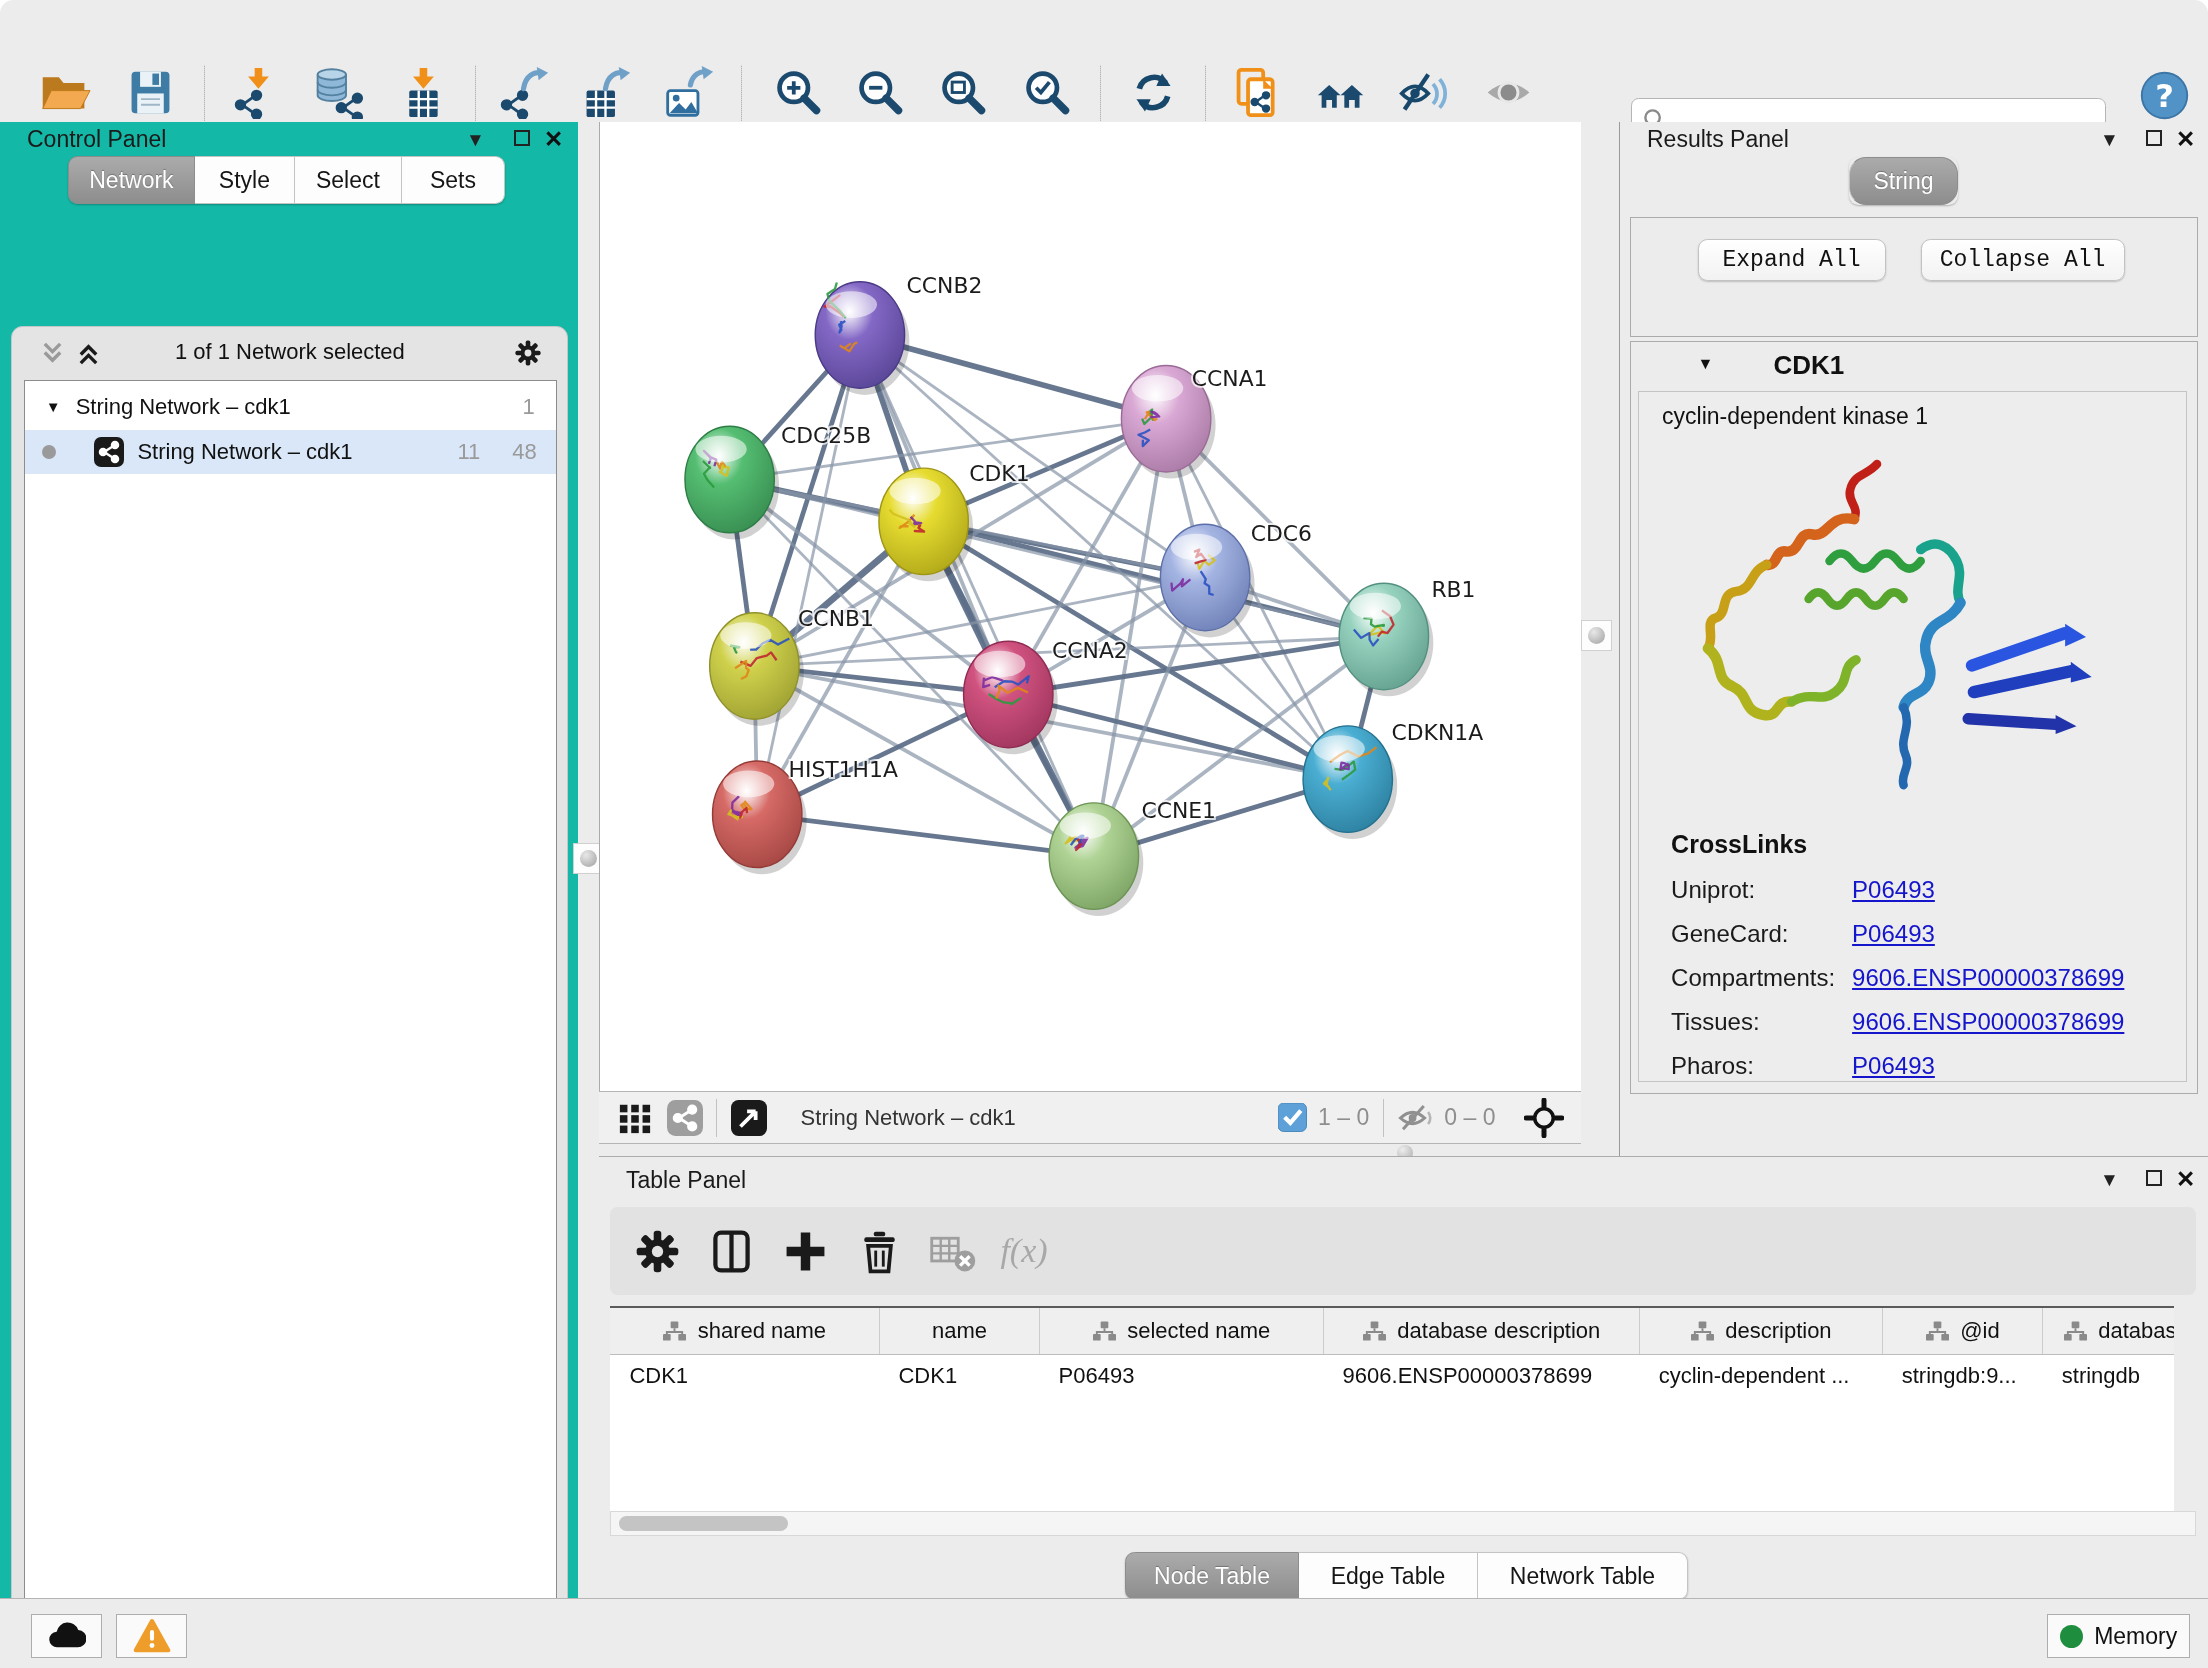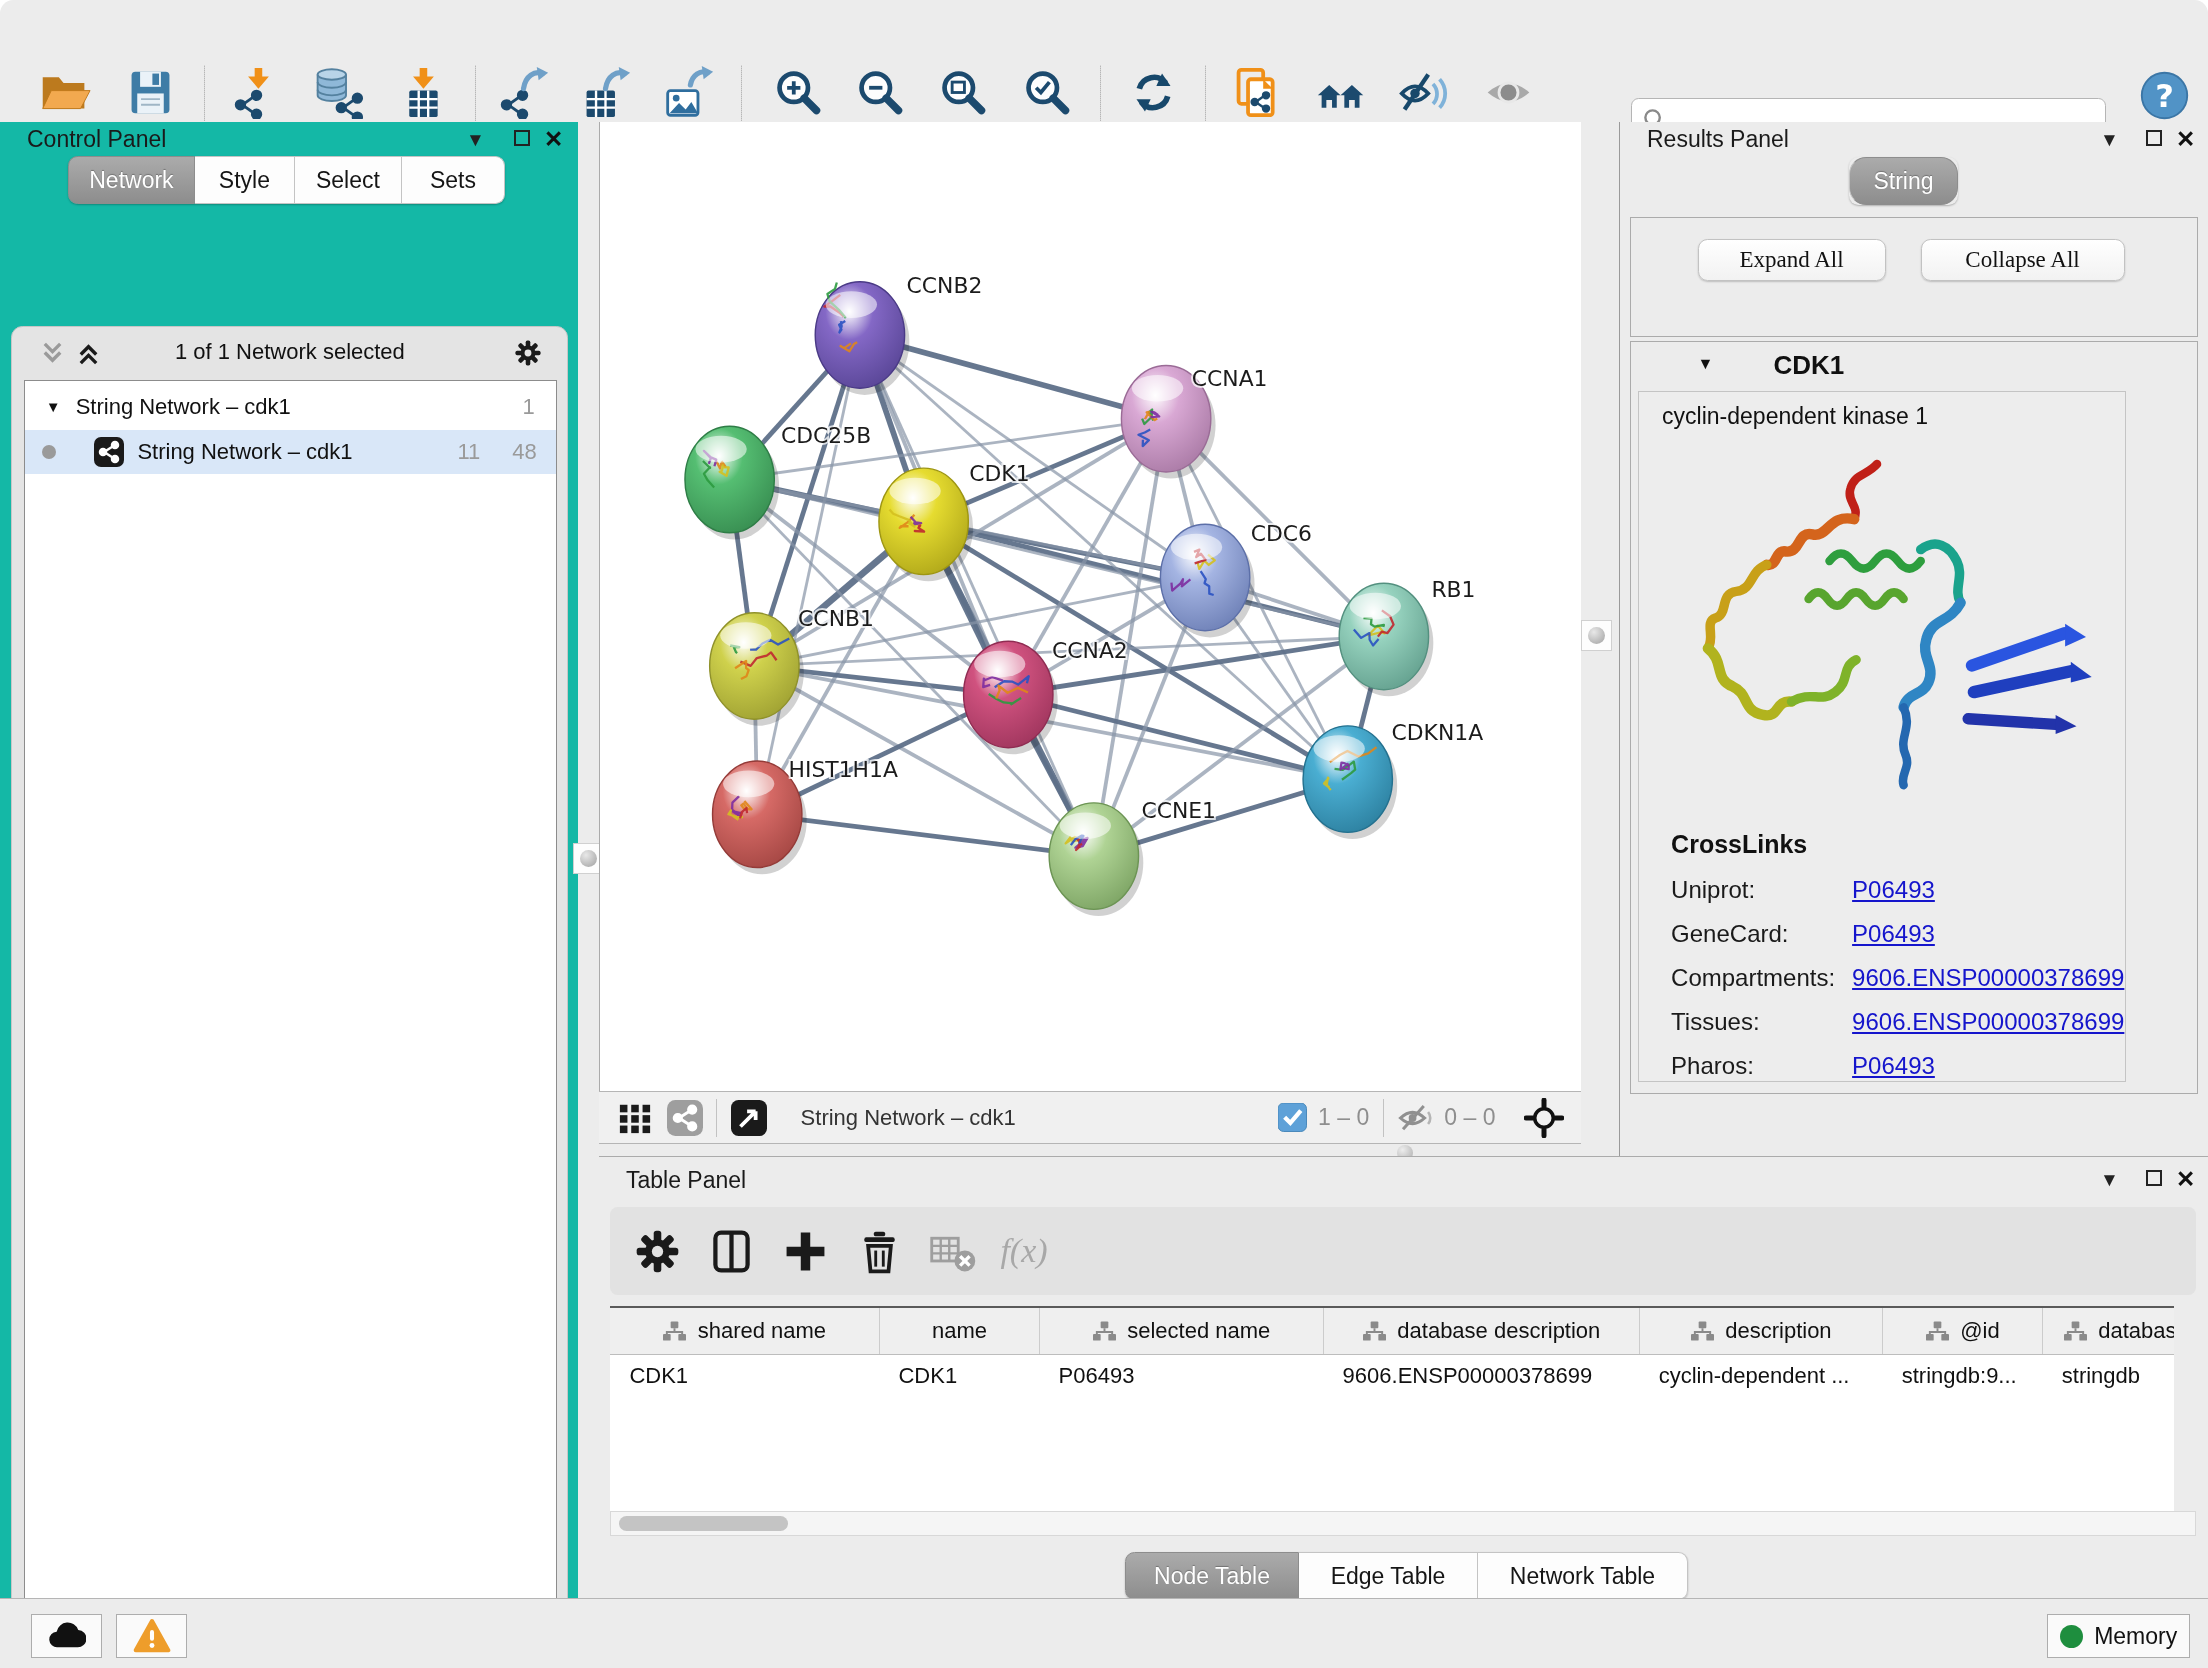--- a/index.html
+++ b/index.html
@@ -62,21 +62,21 @@
   .splitter-vl{position:absolute;left:578px;top:122px;width:21px;height:1476px;background:#ECECEC;}
   .splitter-vr{position:absolute;left:1581px;top:122px;width:38px;height:1034px;background:#ECECEC;}
   .knob-sq{position:absolute;width:28.5px;height:28.5px;background:#FDFDFD;border:1px solid #D0D0D0;
     display:flex;align-items:center;justify-content:center;cursor:col-resize;}
   .knob-dot{width:17px;height:17px;border-radius:50%;background:radial-gradient(circle at 35% 30%,#E8E8E8,#9F9F9F);}
   
   .results-panel{position:absolute;left:1619px;top:122px;width:590px;height:1034px;background:#ECECEC;
     border-left:1.9px solid #9A9A9A;box-sizing:border-box;}
   .rp-box{position:absolute;left:9.5px;background:#ECECEC;border:1.9px solid #ABABAB;box-sizing:border-box;}
   .btn{background:linear-gradient(#FFFFFF,#F2F2F2);border:1px solid #C2C2C2;border-radius:9.5px;
-    font-size:23px;color:#111;font-family:Liberation Serif, serif;
+    font-size:23px;color:#111;font-family:Liberation Mono, monospace;
     box-shadow:0 1px 1.9px rgba(0,0,0,.2);cursor:pointer;}
   .crosslinks{font-family:Liberation Sans, sans-serif;}
   .cl-row{display:flex;font-size:24px;margin-bottom:16px;}
   .cl-label{width:181px;color:#1A1A1A;}
   .cl-val a{color:#1515CC;text-decoration:underline;cursor:pointer;}
   
   .table-panel{position:absolute;left:599px;top:1156px;width:1609px;height:442px;background:#ECECEC;
     border-top:1px solid #ABABAB;box-sizing:border-box;}
   .tp-toolbar{position:absolute;left:11.4px;top:50px;width:1586px;height:88px;background:#E2E2E2;
     border-radius:7.6px;display:flex;align-items:center;}
@@ -664,21 +664,21 @@
     </div>
 
     <div class="rp-box" style="top:95px;width:568px;height:120px">
       <button class="btn" style="position:absolute;left:67px;top:21px;width:188px;height:42px">Expand All</button>
       <button class="btn" style="position:absolute;left:290px;top:21px;width:204px;height:42px">Collapse All</button>
     </div>
 
     <div class="rp-box" style="top:219px;width:568px;height:753px">
       <span style="position:absolute;left:67px;top:13.3px;font-size:16px">▼</span>
       <div style="position:absolute;left:143px;top:7.6px;font-size:26px;font-weight:bold">CDK1</div>
-      <div style="position:absolute;left:7.6px;top:49px;width:488px;height:691px;border:1px solid #C4C4C4;background:#EDEDED;box-sizing:border-box">
+      <div style="position:absolute;left:7.6px;top:49px;width:549px;height:691px;border:1px solid #C4C4C4;background:#EDEDED;box-sizing:border-box">
         <div style="position:absolute;left:23px;top:11.4px;font-size:23px">cyclin-dependent kinase 1</div>
         <svg style="position:absolute;left:48px;top:55px" width="418" height="361" viewBox="0 0 440 380">
           <g fill="none" stroke-linecap="round">
             <path d="M200 18 C190 30 176 28 172 44 C168 58 182 62 176 76" stroke="#C02018" stroke-width="9"></path>
             <path d="M176 76 C150 70 148 96 132 92 C116 88 120 112 104 110 C92 108 96 126 84 124" stroke="#D4641C" stroke-width="11"></path>
             <path d="M84 124 C66 130 70 150 52 152 C34 154 44 176 30 180 C18 184 30 200 22 212" stroke="#C8A018" stroke-width="10"></path>
             <path d="M22 212 C40 226 28 244 48 252 C66 260 58 278 80 282 C98 286 92 266 110 268" stroke="#B1B31E" stroke-width="11"></path>
             <path d="M110 268 C132 256 140 270 156 258 C172 246 162 232 178 224" stroke="#7FB32A" stroke-width="10"></path>
             <path d="M128 160 q10 -14 20 0 q10 14 20 0 q10 -14 20 0 q10 14 20 0 q10 -14 20 0" stroke="#58A52E" stroke-width="9"></path>
             <path d="M150 120 q12 -16 24 0 q12 16 24 0 q12 -16 24 0 q12 16 24 0" stroke="#2E9E3E" stroke-width="9"></path>

